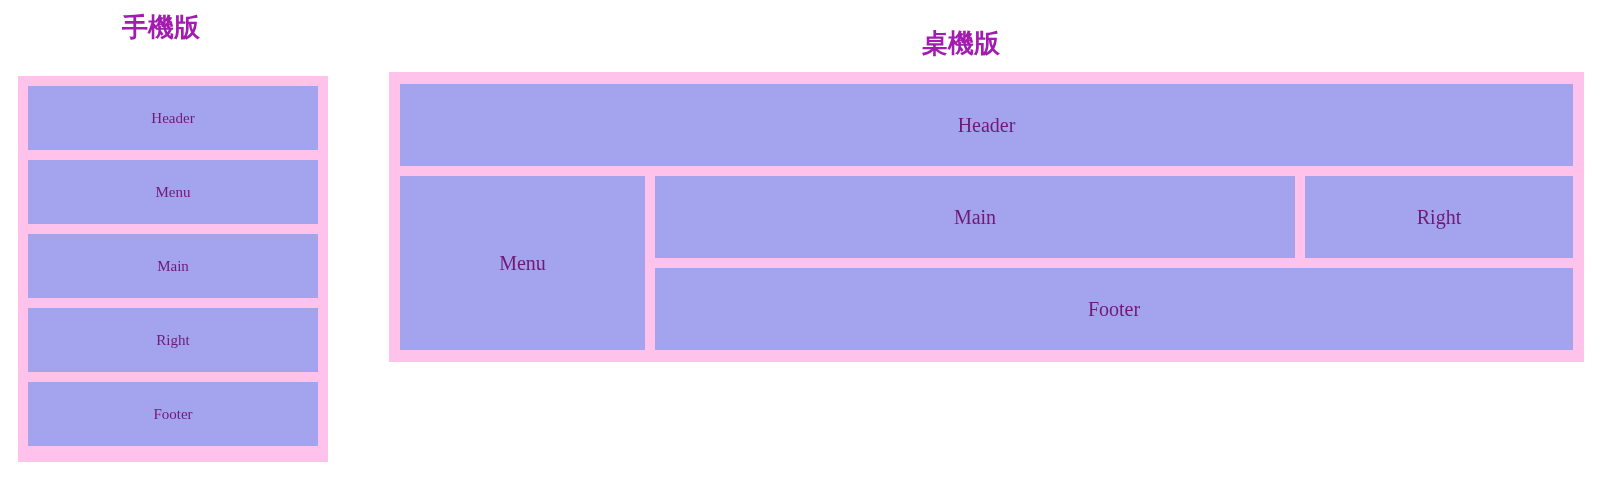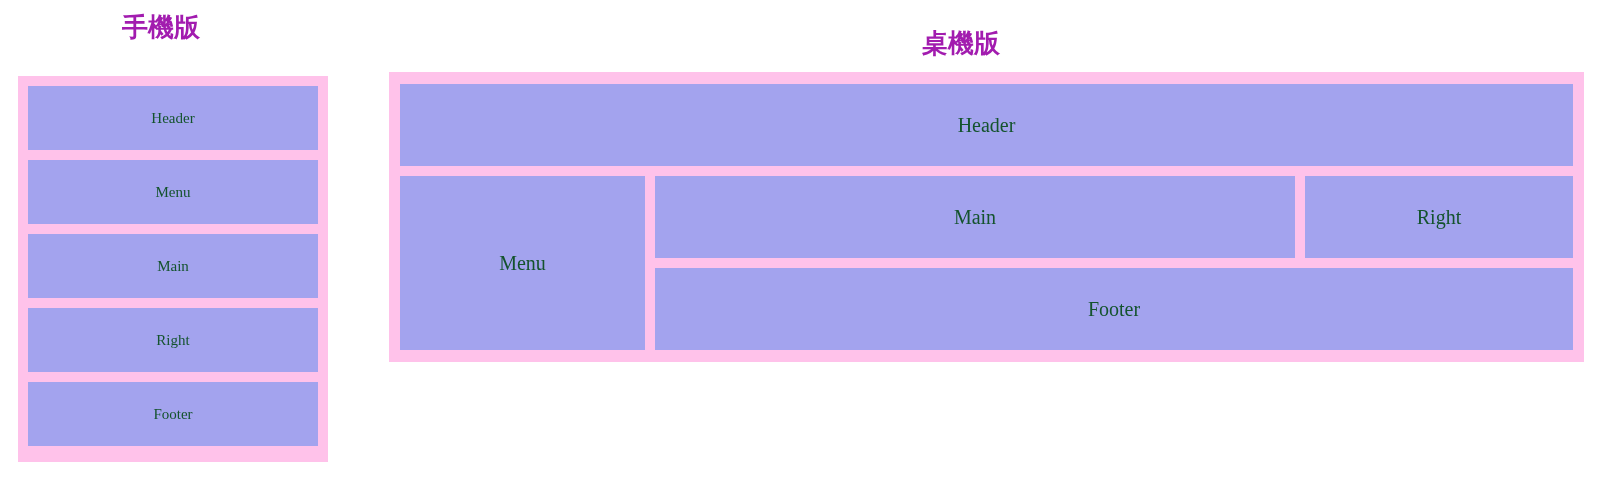--- a/index.html
+++ b/index.html
@@ -30,21 +30,21 @@
 
   
   .panel {
     position: absolute;
     background: var(--pink);
     box-sizing: border-box;
   }
   .cell {
     position: absolute;
     background: var(--purple);
-    color: #14532d;
+    color: #701a75;
     display: flex;
     align-items: center;
     justify-content: center;
     text-align: center;
     box-sizing: border-box;
   }
 
   :root {
     --pink: #ffc2ea;
     --purple: #a3a3ee;

